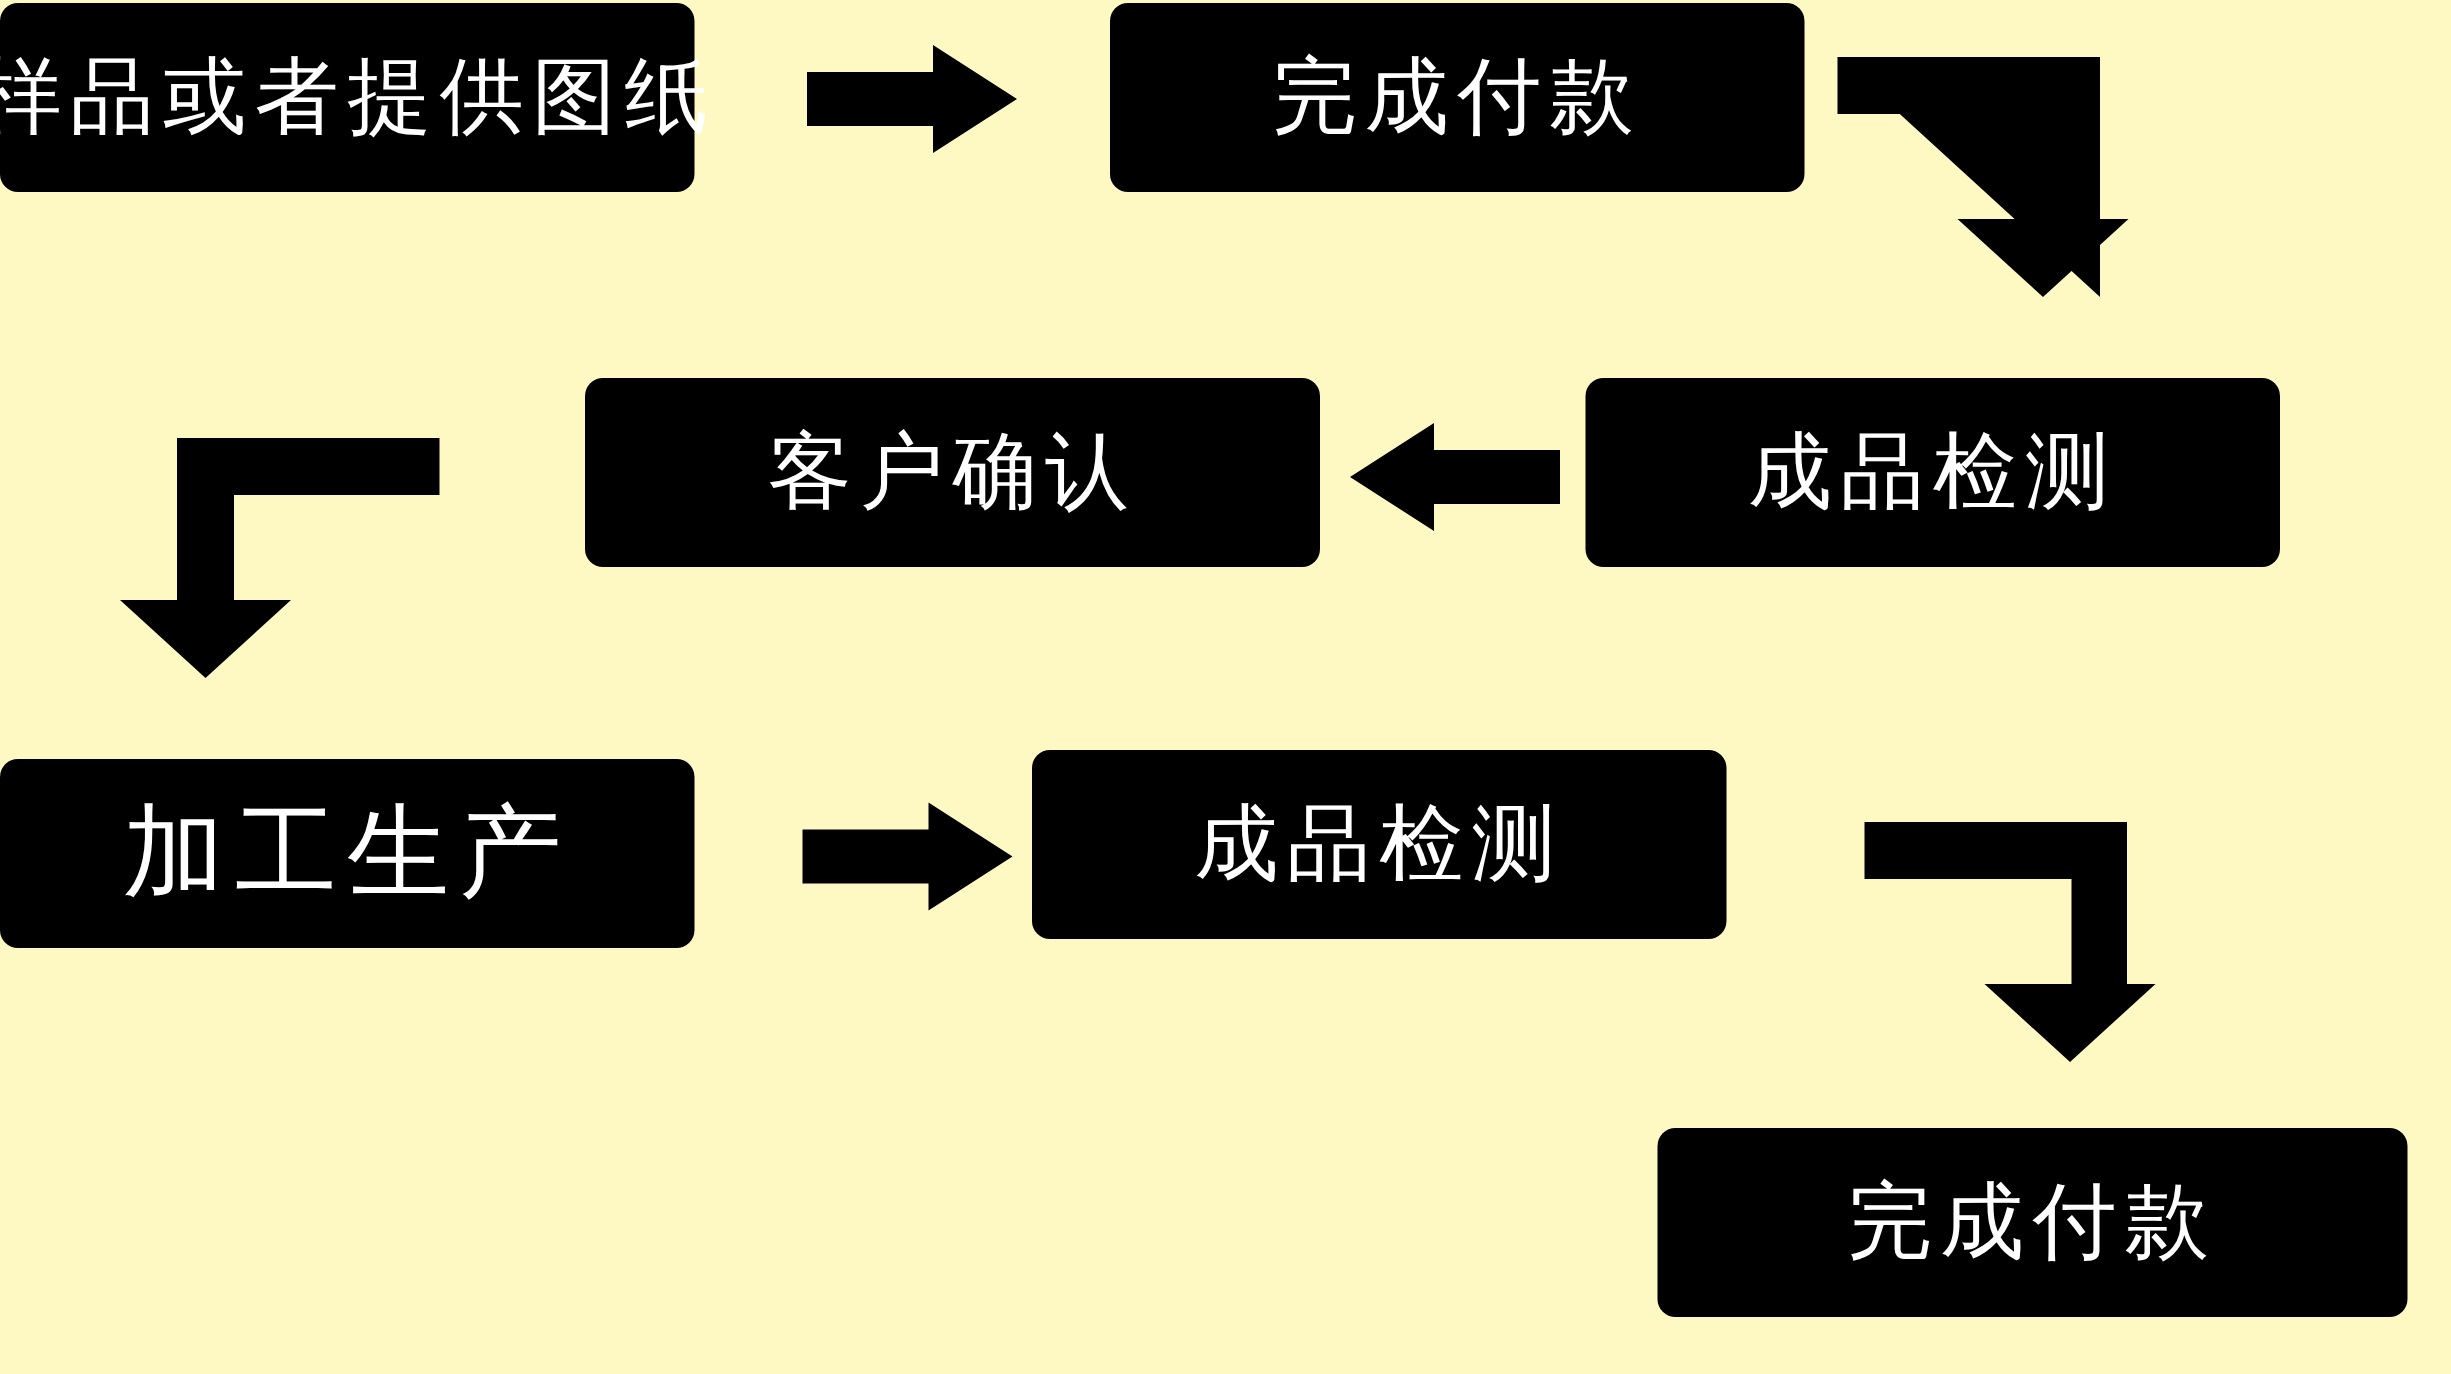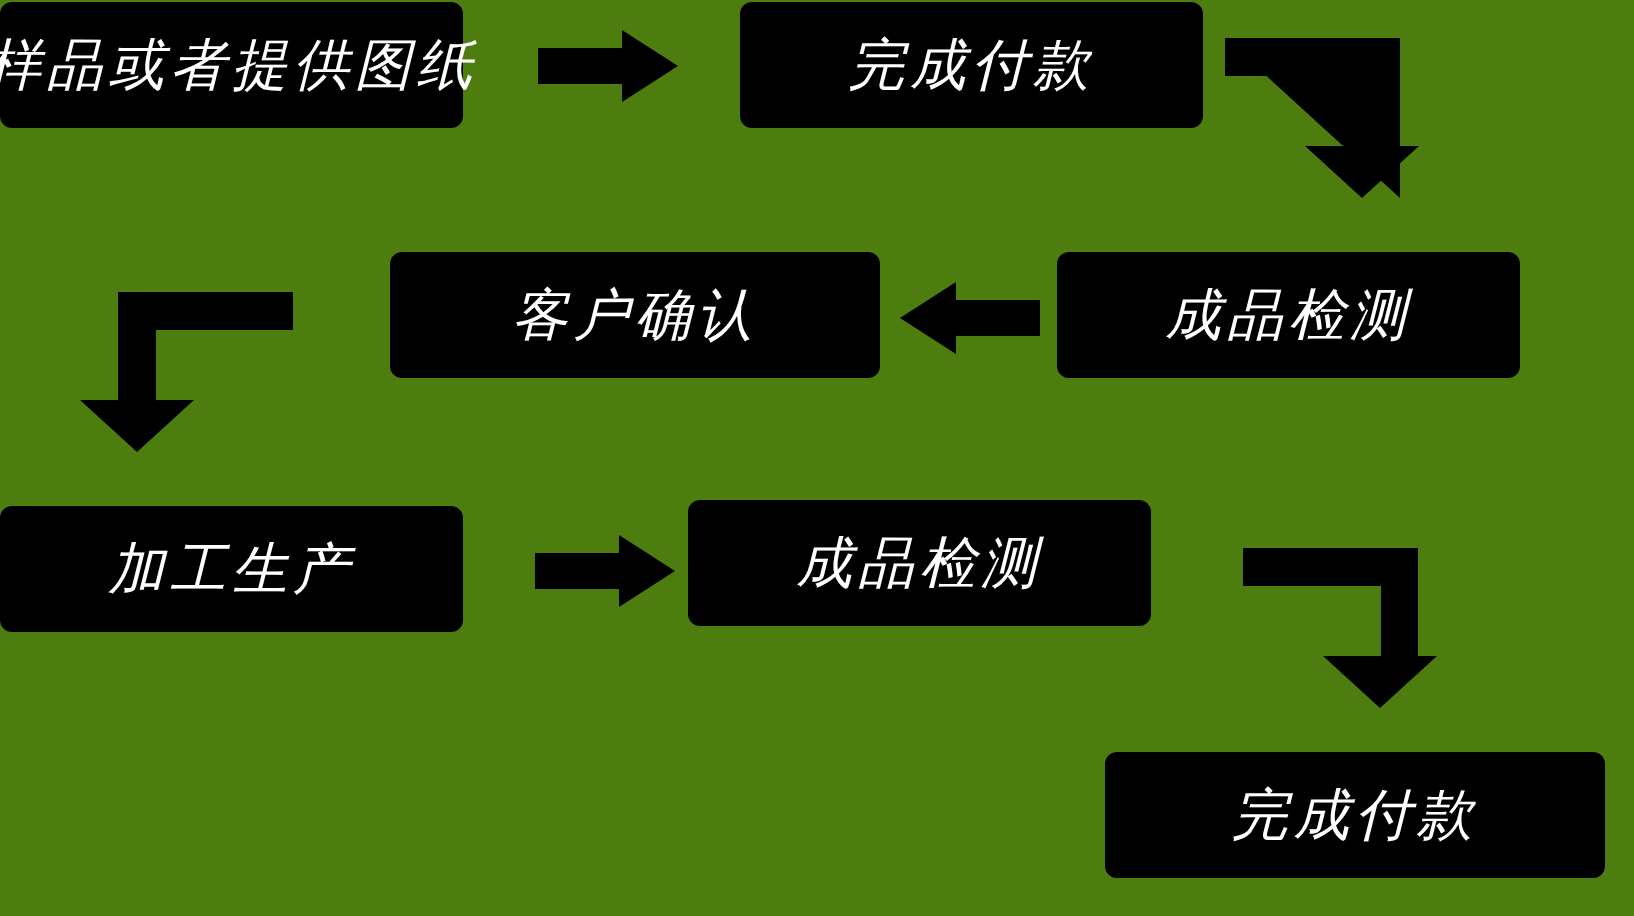--- a/index.html
+++ b/index.html
@@ -40,39 +40,39 @@
     position: absolute;
   }
   .connector svg {
     display: block;
     overflow: visible;
   }
 </style>
 </head>
 <body>
 
-<div id="canvas" style="background: #4d7c0f; font-style: italic;">
+<div id="canvas" style="background: #fef9c3;">
 
   <div class="node" id="node-sample-drawing" style="left: 0px; top: 2px; width: 463px; height: 126px; font-size: 56px; background: rgb(0, 0, 0); color: rgb(255, 255, 255);">
     <span class="node-label">样品或者提供图纸</span>
   </div>
 
   <div class="node" id="node-complete-payment" style="left: 712px; top: 2px; width: 463px; height: 126px; font-size: 56px; background: rgb(0, 0, 0); color: rgb(255, 255, 255); margin-left: 28px;">
     <span class="node-label">完成付款</span>
   </div>
 
   <div class="node" id="node-draw-drawing" style="left: 1057px; top: 252px; width: 463px; height: 126px; font-size: 56px; background: rgb(0, 0, 0); color: rgb(255, 255, 255);">
     <span class="node-label">成品检测</span>
   </div>
 
   <div class="node" id="node-customer-confirm" style="left: 390px; top: 252px; width: 490px; height: 126px; font-size: 56px; background: rgb(0, 0, 0); color: rgb(255, 255, 255); text-align: center;">
     <span class="node-label">客户确认</span>
   </div>
 
-  <div class="node" id="node-production" style="left: 0px; top: 506px; width: 463px; height: 126px; font-size: 56px; background: rgb(0, 0, 0); color: rgb(255, 255, 255);">
+  <div class="node" id="node-production" style="left: 0px; top: 506px; width: 463px; height: 126px; font-size: 68px; background: rgb(0, 0, 0); color: rgb(255, 255, 255);">
     <span class="node-label">加工生产</span>
   </div>
 
   <div class="node" id="node-finished-inspection" style="left: 688px; top: 500px; width: 463px; height: 126px; font-size: 56px; background: rgb(0, 0, 0); color: rgb(255, 255, 255);">
     <span class="node-label">成品检测</span>
   </div>
 
   <div class="node" id="node-qualified-shipment" style="left: 1105px; top: 752px; width: 500px; height: 126px; font-size: 56px; background: rgb(0, 0, 0); color: rgb(255, 255, 255);">
     <span class="node-label">完成付款</span>
   </div>

